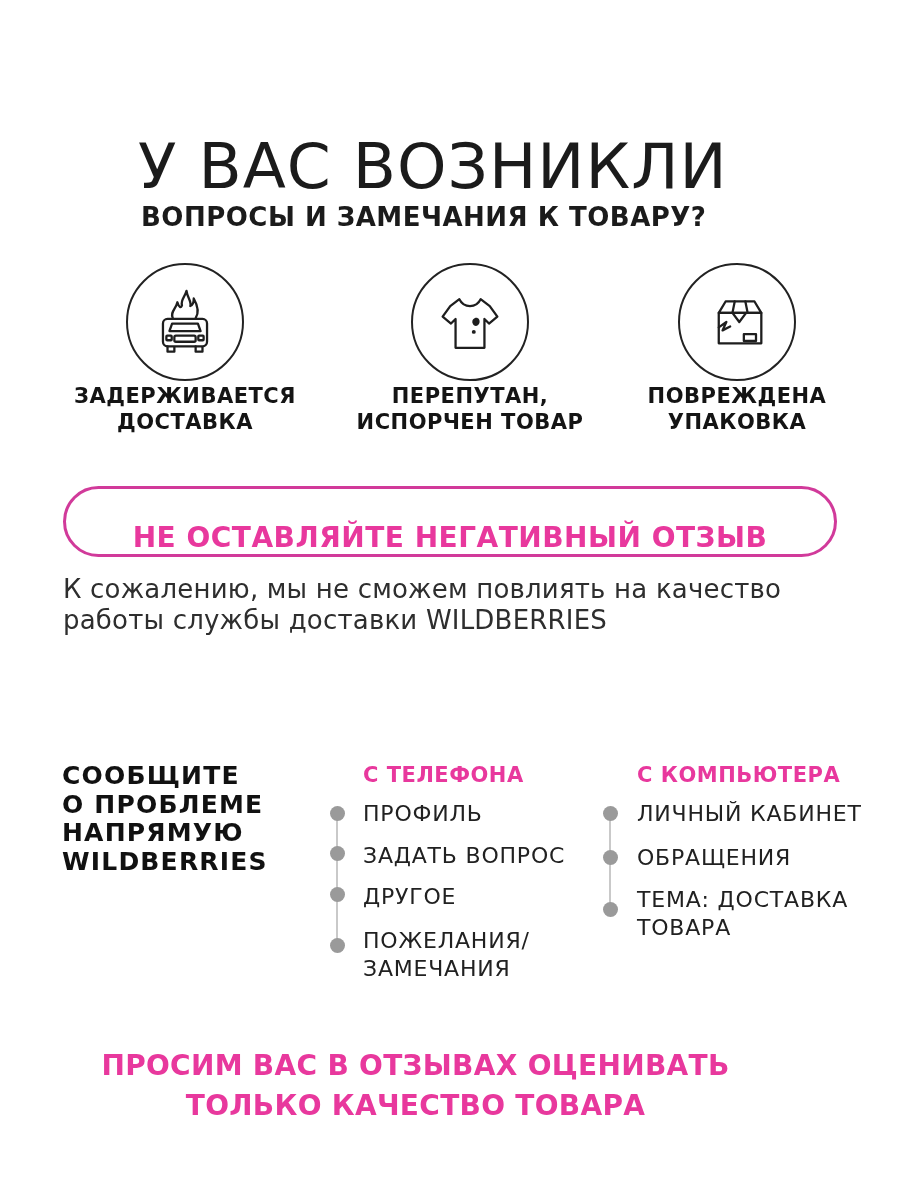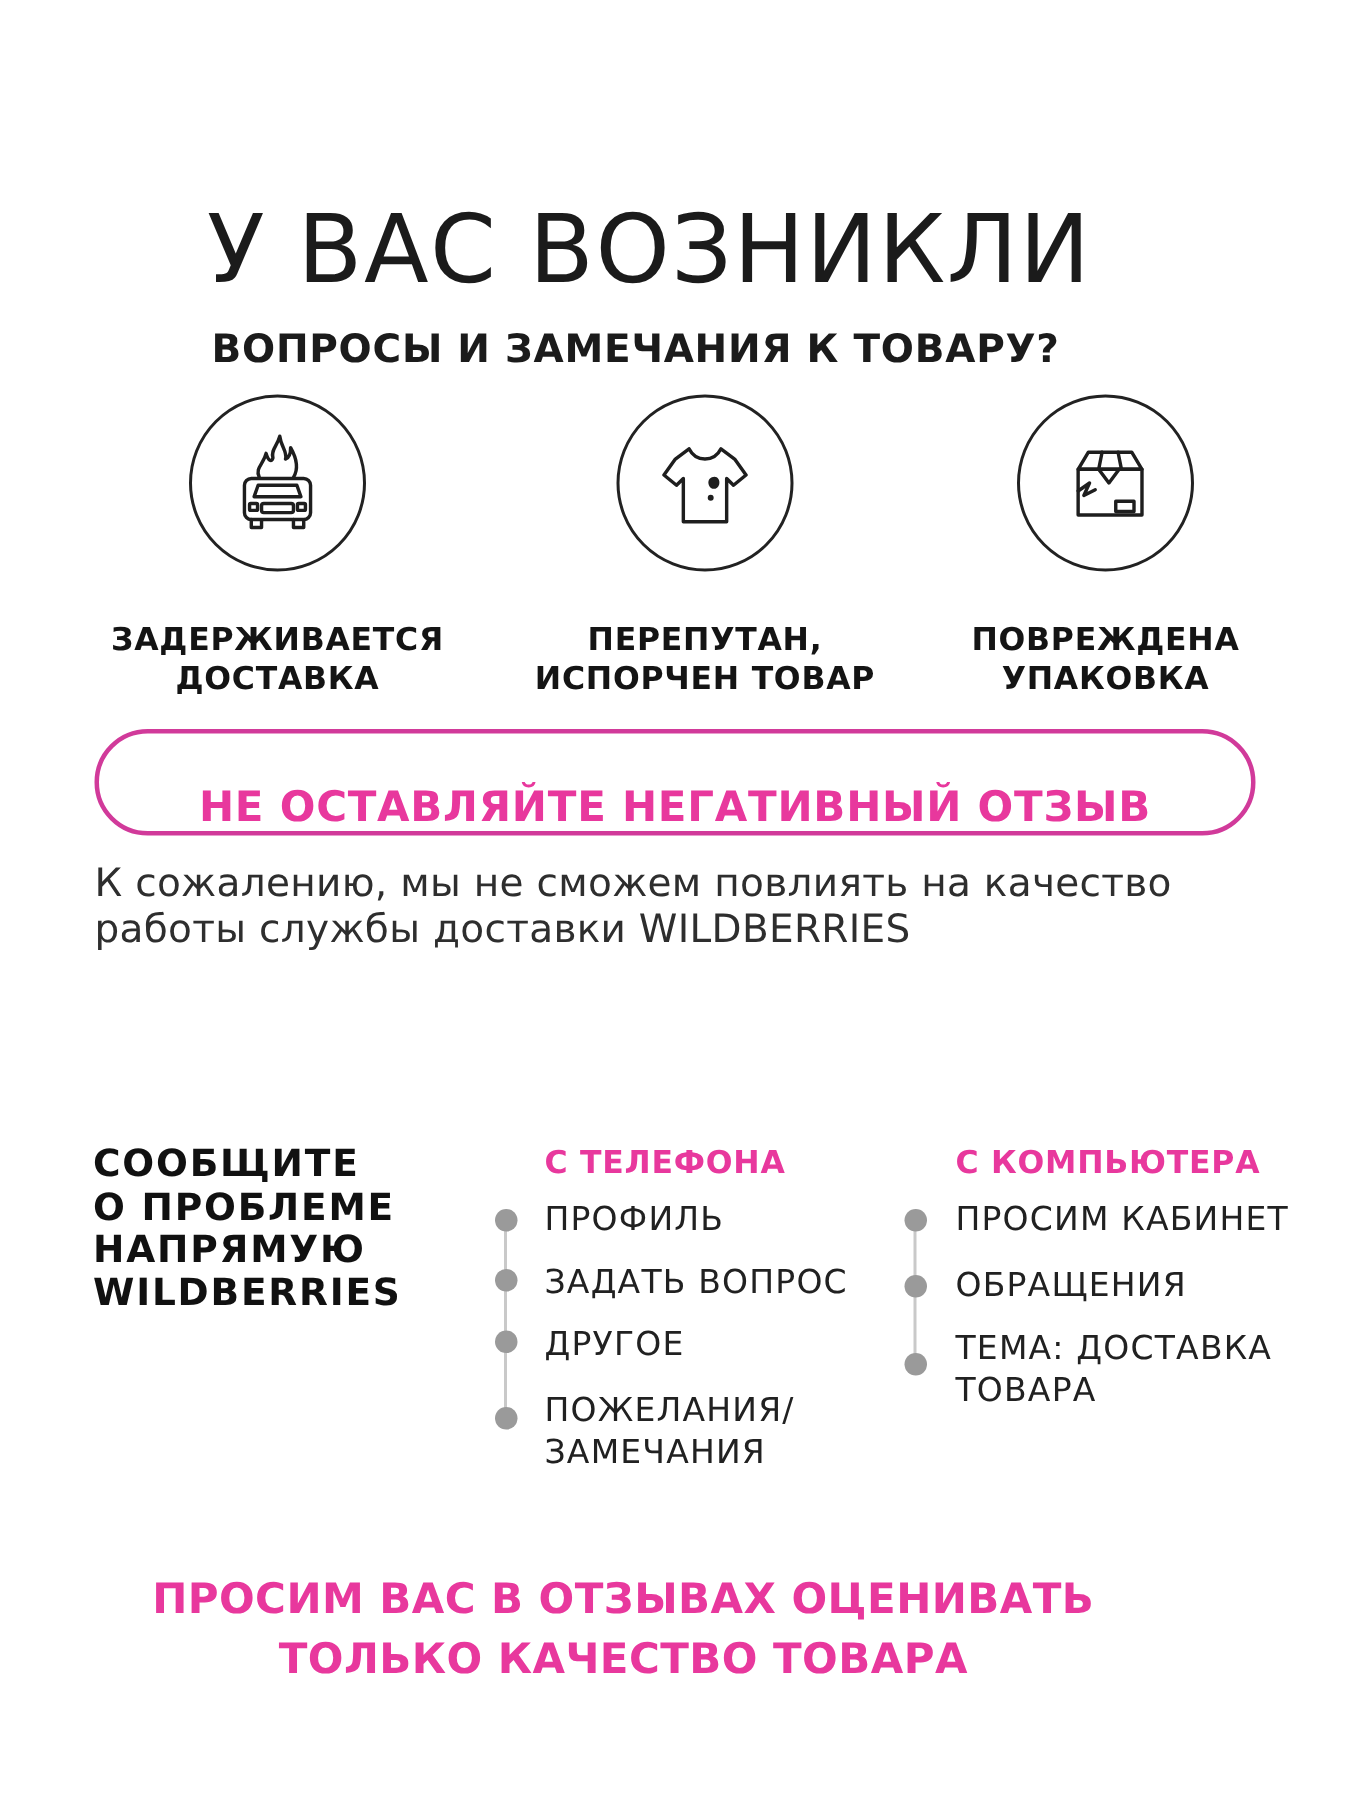--- a/index.html
+++ b/index.html
@@ -14,36 +14,36 @@
   .pre{white-space:pre-line;}
 
   
   .title{
     position:absolute;left:138px;top:134px;
     font-size:63px;font-weight:500;letter-spacing:1px;line-height:1.05;
     color:#1b1b1b;
   }
   .subtitle{
     position:absolute;left:141px;top:202px;
-    font-size:26px;font-weight:700;letter-spacing:.5px;color:#1b1b1b;margin-top:16px;
+    font-size:26px;font-weight:700;letter-spacing:.5px;color:#1b1b1b;
   }
 
   
   .issue{position:absolute;top:263px;width:270px;text-align:center;}
   .issue-1{left:50px;}
   .issue-2{left:335px;}
   .issue-3{left:602px;}
   .icon-circle{
     width:118px;height:118px;border:2.5px solid #222;border-radius:50%;
     margin:0 auto;display:flex;align-items:center;justify-content:center;
     background:transparent;box-sizing:border-box;
   }
   .icon-circle svg{width:76px;height:76px;}
   .issue-label{
-    margin-top:32px;font-size:21px;font-weight:700;letter-spacing:.5px;
+    margin-top:2px;font-size:21px;font-weight:700;letter-spacing:.5px;
     line-height:26px;color:#141414;
   }
 
   
   .pill{
     position:absolute;left:63px;top:486px;width:774px;height:71px;
     border:3px solid #d13a9a;border-radius:36px;box-sizing:border-box;
     display:flex;align-items:flex-end;justify-content:center;
   }
   .pill span{
@@ -165,21 +165,21 @@
   <div class="help-item" style="left:363px;top:842px;">ЗАДАТЬ ВОПРОС</div>
   <div class="help-item" style="left:363px;top:883px;">ДРУГОЕ</div>
   <div class="help-item pre" style="left:363px;top:927px;">ПОЖЕЛАНИЯ/
 ЗАМЕЧАНИЯ</div>
 
   <div class="col-header computer">С КОМПЬЮТЕРА</div>
   <div class="timeline-line" style="left:609px;top:814px;height:96px;"></div>
   <div class="dot" style="left:603px;top:806px;"></div>
   <div class="dot" style="left:603px;top:850px;"></div>
   <div class="dot" style="left:603px;top:902px;"></div>
-  <div class="help-item" style="left:637px;top:800px;">ПРОСИМ КАБИНЕТ</div>
+  <div class="help-item" style="left:637px;top:800px;">ЛИЧНЫЙ КАБИНЕТ</div>
   <div class="help-item" style="left:637px;top:844px;">ОБРАЩЕНИЯ</div>
   <div class="help-item pre" style="left:637px;top:886px;">ТЕМА: ДОСТАВКА
 ТОВАРА</div>
 
   <div class="footer-note pre">ПРОСИМ ВАС В ОТЗЫВАХ ОЦЕНИВАТЬ
 ТОЛЬКО КАЧЕСТВО ТОВАРА</div>
 
 </div>
 
 </body></html>

